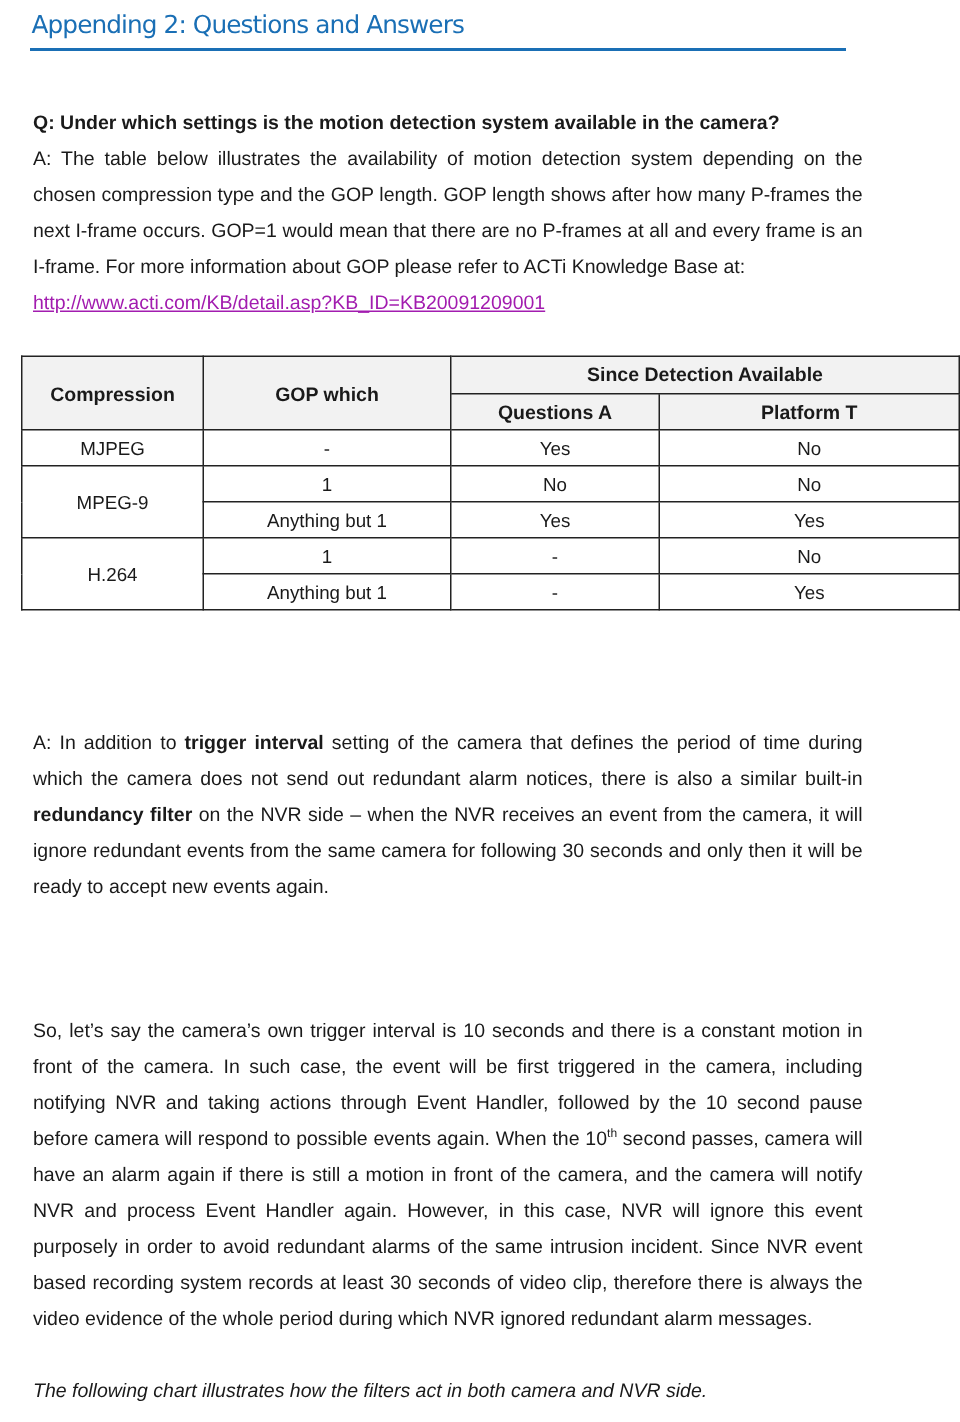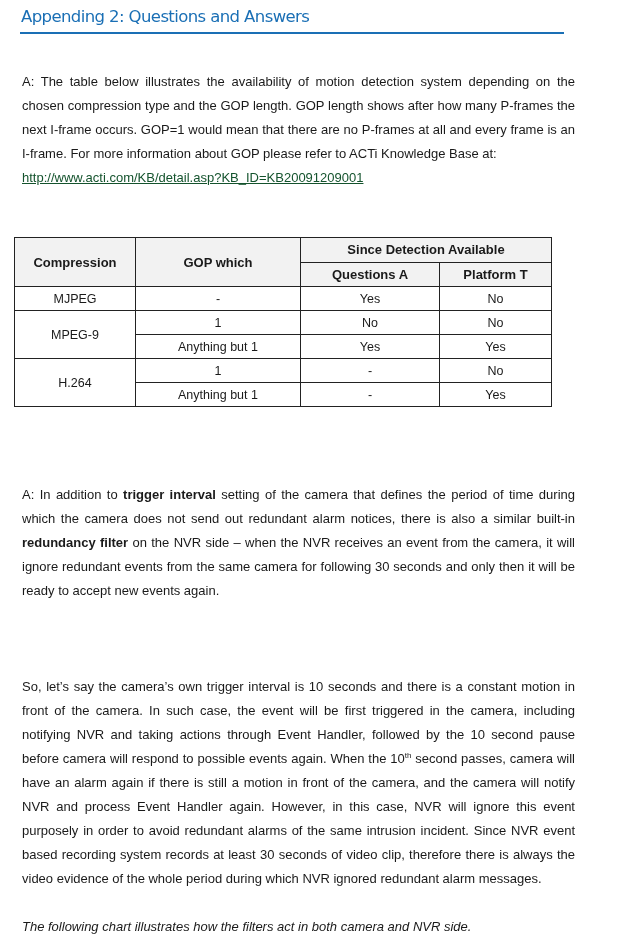--- a/index.html
+++ b/index.html
@@ -4,35 +4,36 @@
 <style>
   html, body { margin: 0; padding: 0; background: #ffffff; }
   body { width: 640px; height: 948px; position: relative; overflow: hidden;
          font-family: "Liberation Sans", sans-serif; color: #1a1a1a; }
   .title { position: absolute; left: 21px; top: 7px; font-family: "DejaVu Sans", sans-serif;
            font-weight: normal; font-size: 16.5px; color: #1a6fb5; letter-spacing: -0.6px; }
   .title-rule { position: absolute; left: 20px; top: 32px; width: 544px; height: 2px; background: #1a6fb5; }
   .text { position: absolute; left: 22px; width: 553px; font-size: 13px; line-height: 24px;
           text-align: justify; }
   .q { font-weight: bold; }
-  .link { color: #14532d; text-decoration: underline; }
-  table { position: absolute; left: 14px; top: 237px; width: 538px; border-collapse: collapse;
+  .link { color: #a21caf; text-decoration: underline; }
+  table { position: absolute; left: 14px; top: 237px; width: 626px; border-collapse: collapse;
           font-size: 12.5px; }
   td, th { border: 1px solid #222; text-align: center; padding: 0; height: 23px; }
   th { background: #f2f2f2; font-weight: bold; font-size: 13px; }
   th.tall { height: 48px; }
   sup { font-size: 8px; line-height: 0; }
 </style>
 </head>
 <body>
 
 <div class="title">Appending 2: Questions and Answers</div>
 <div class="title-rule"></div>
 
 <div class="text" style="top:70px;">
+  <div class="q">Q: Under which settings is the motion detection system available in the camera?</div>
   <div>A: The table below illustrates the availability of motion detection system depending on the chosen compression type and the GOP length. GOP length shows after how many P-frames the next I-frame occurs. GOP=1 would mean that there are no P-frames at all and every frame is an I-frame. For more information about GOP please refer to ACTi Knowledge Base at:</div>
   <a class="link">http://www.acti.com/KB/detail.asp?KB_ID=KB20091209001</a>
 </div>
 
 <table>
   <tbody>
       <tr>
     <th class="tall" rowspan="2" style="width:120px">Compression</th>
     <th class="tall" rowspan="2" style="width:164px">GOP which</th>
     <th colspan="2">Since Detection Available</th>

